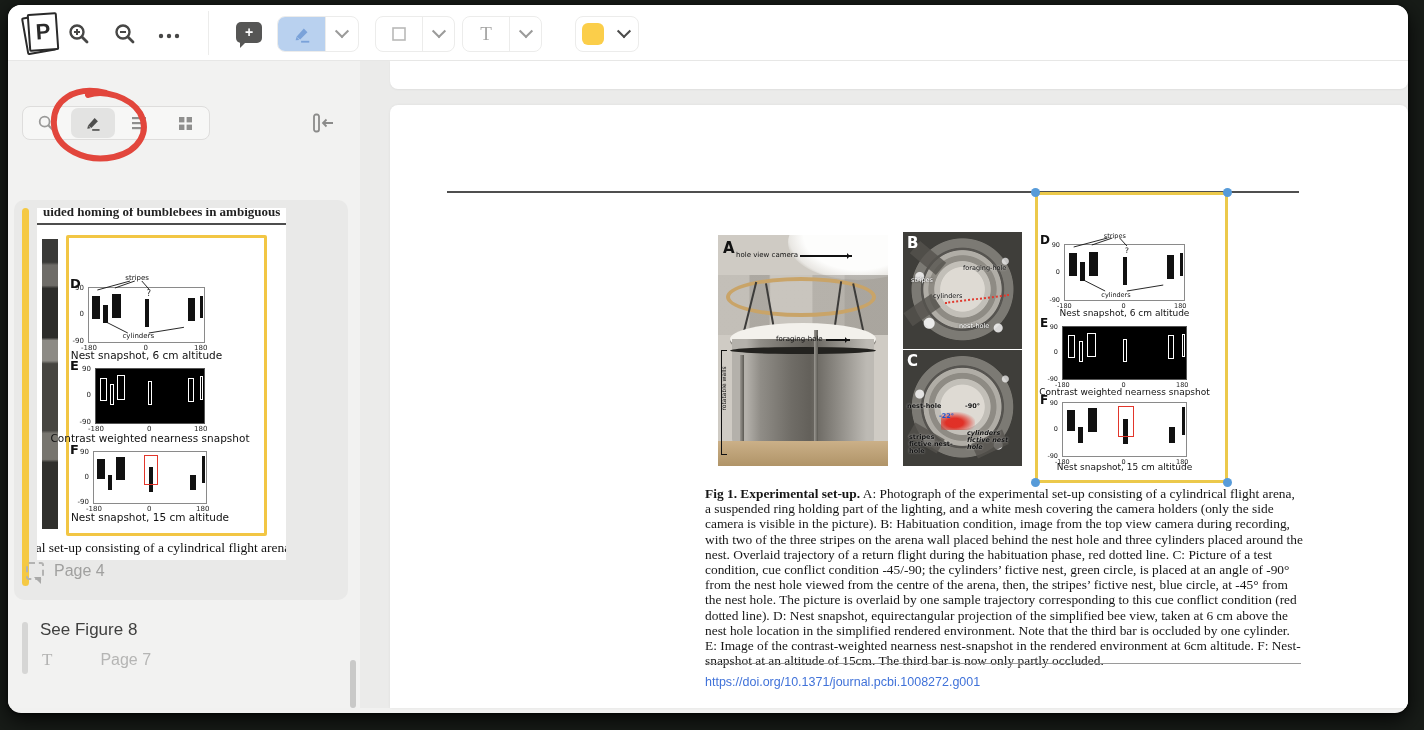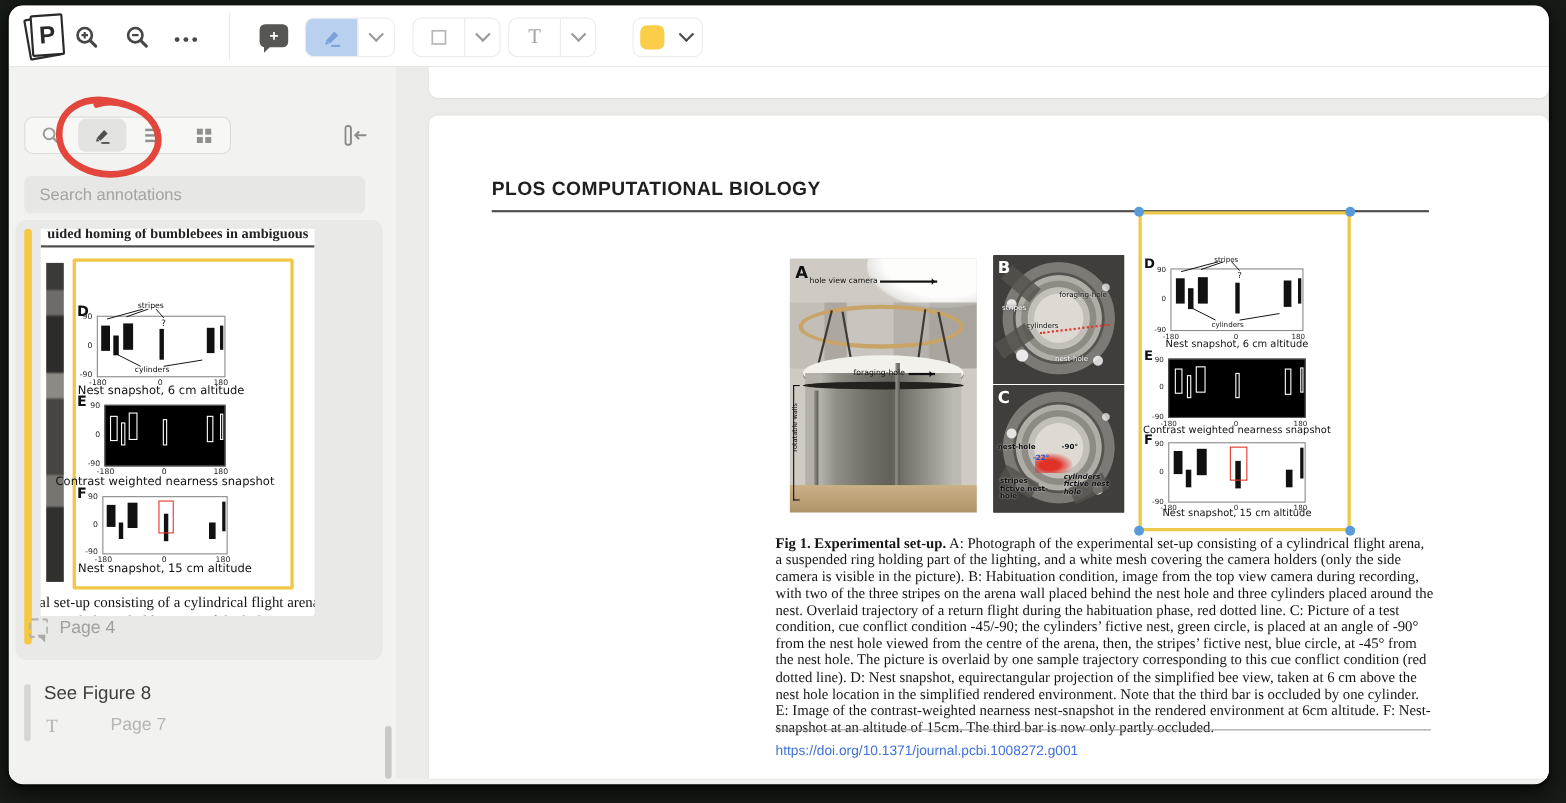--- a/index.html
+++ b/index.html
@@ -244,23 +244,20 @@
     </svg>
 
     <div class="collapse-btn">
       <svg width="22" height="20" viewBox="0 0 22 20">
           <rect x="1" y="1.5" width="5" height="17" rx="2" fill="none" stroke="#8b8b8a" stroke-width="1.8"></rect>
           <line x1="20" y1="10" x2="10" y2="10" stroke="#8b8b8a" stroke-width="1.8"></line>
           <polyline points="13.5,6.5 10,10 13.5,13.5" fill="none" stroke="#8b8b8a" stroke-width="1.8"></polyline>
         </svg>
     </div>
 
-    <div class="search-box">
-      <input type="text" placeholder="Search annotations" style="">
-    </div>
 
     <div class="ann-card">
       <div class="accent-bar"></div>
       <div class="thumb">
         <div class="thumb-top-text">uided homing of bumblebees in ambiguous</div>
         <div class="thumb-rule"></div>
         <div class="photo-sliver"></div>
         <div class="thumb-annot-box"></div>
         <div id="thumb-panels" class="abs" style="left:0;top:0;width:249px;height:352px;">
             <div class="panel-label" style="left: 33px; top: 68px; font-size: 13px;">D</div>
@@ -341,21 +338,20 @@
       </div>
     </div>
 
     <div class="sb-scroll"></div>
   </div>
 
   <div class="main-bg"></div>
   <div class="page-prev"></div>
 
   <div class="page-cur">
-    <div class="jheader">PLOS COMPUTATIONAL BIOLOGY</div>
     <div class="hrule"></div>
 
     <div class="panelA">
       <div class="pA-cloth"></div>
       <div class="pA-clutter"></div>
       <div class="pA-ring"></div>
       <div class="pA-cable" style="left:30px; top:46px; height:60px; transform:rotate(14deg);"></div>
       <div class="pA-cable" style="left:52px; top:48px; height:58px; transform:rotate(-10deg);"></div>
       <div class="pA-cable" style="left:118px; top:46px; height:60px; transform:rotate(8deg);"></div>
       <div class="pA-cable" style="left:140px; top:48px; height:56px; transform:rotate(-12deg);"></div>

